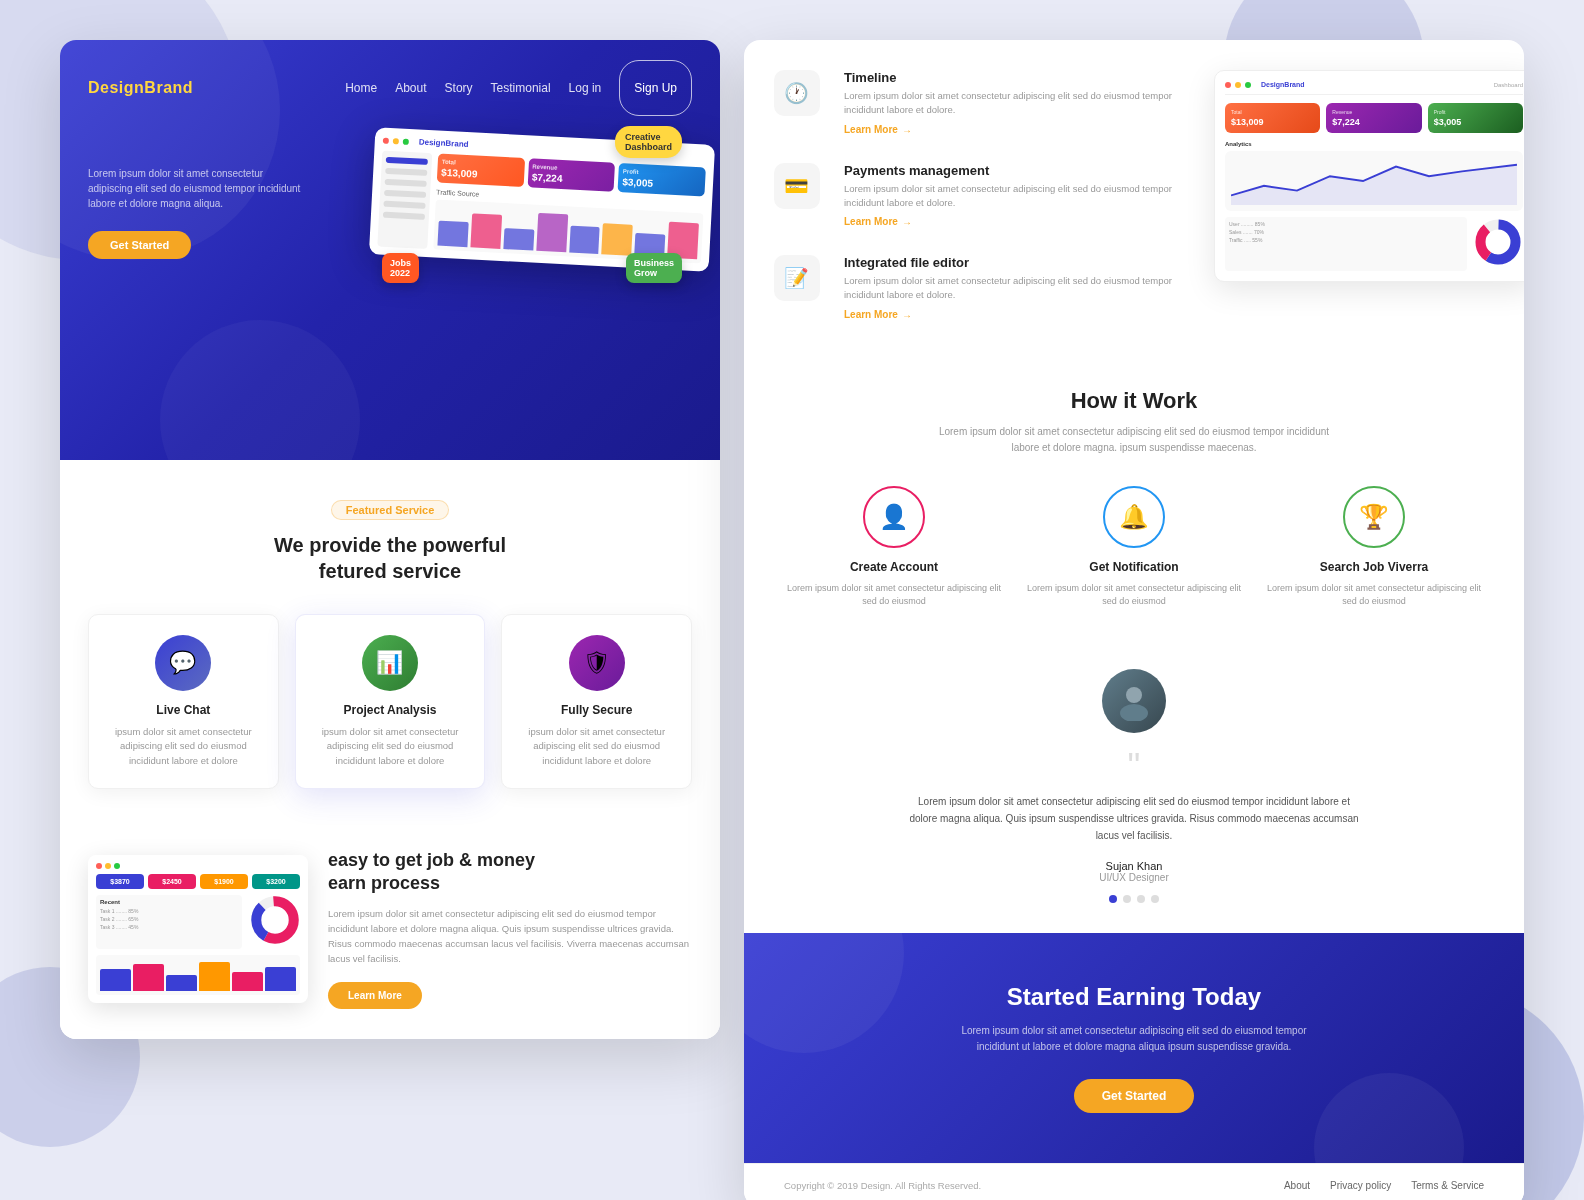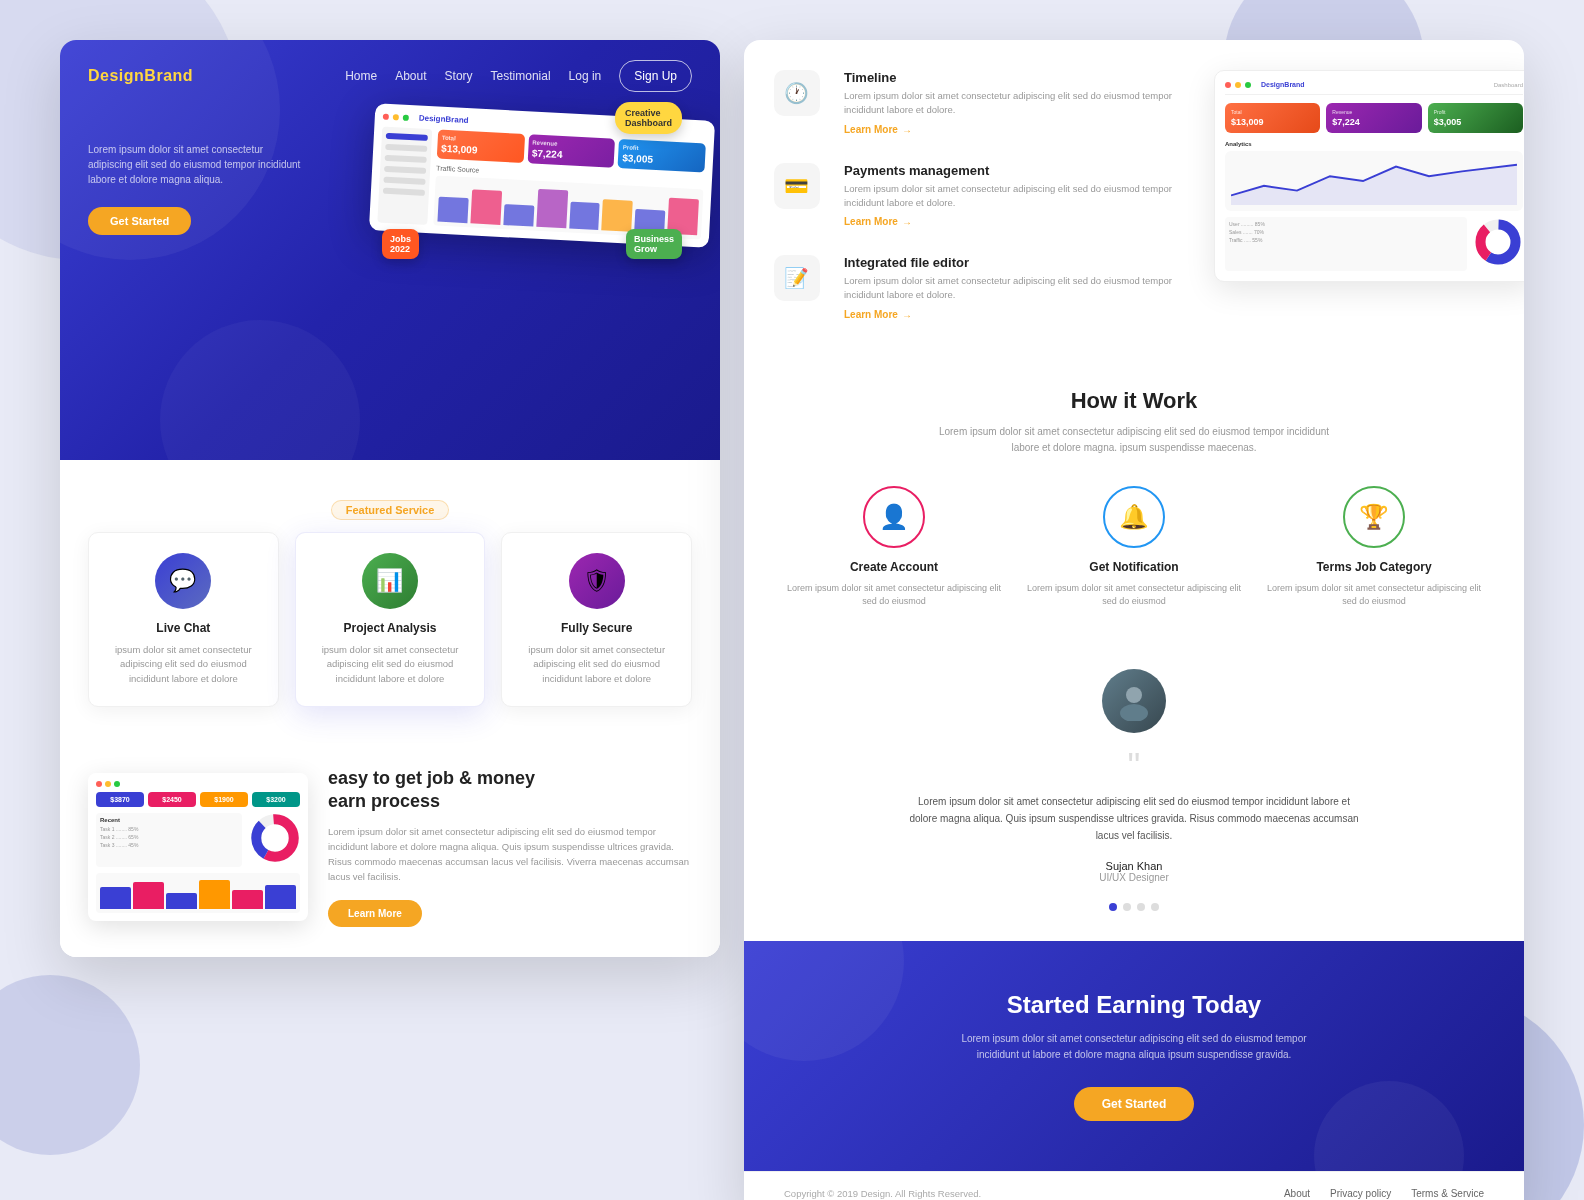--- a/index.html
+++ b/index.html
@@ -120,21 +120,21 @@
     .nav-btn-login {
       color: rgba(255,255,255,0.85);
       font-size: 12px;
       cursor: pointer;
     }
     .nav-btn-signup {
       background: transparent;
       border: 1.5px solid rgba(255,255,255,0.7);
       color: #fff;
       font-size: 12px;
-      padding: 8px 14px;
+      padding: 20px 14px;
       border-radius: 20px;
       cursor: pointer;
     }
 
     
     .hero-body {
       display: flex;
       padding: 20px 28px 0;
       position: relative;
       z-index: 5;
@@ -564,21 +564,21 @@
       margin: 0 auto 16px;
     }
     .testimonial-name {
       font-size: 11px;
       font-weight: 400;
       color: #222;
     }
     .testimonial-role {
       font-size: 10px;
       color: #999;
-      margin-bottom: 20px;
+      margin-bottom: 12px;
     }
     .dots {
       display: flex;
       gap: 6px;
       justify-content: center;
     }
     .dot-nav {
       width: 8px; height: 8px;
       border-radius: 50%;
       background: #ddd;
@@ -736,20 +736,24 @@
           </div>
           <div class="floating-badge badge-3" style="position:absolute;bottom:-20px;right:10px;background:#4caf50;color:#fff;border-radius:8px;padding:5px 8px;font-size:9px;font-weight:700;box-shadow:0 4px 12px rgba(0,0,0,0.2);">
             Business<br>Grow
           </div>
         </div>
       </div>
     </div>
 
     <div class="featured-section">
       <div class="section-tag">Featured Service</div>
+      <h2 class="section-title">
+        <span>We provide the powerful</span><br>
+        <span>fetured service</span>
+      </h2>
       <div class="services-grid">
         <div class="service-card">
           <div class="service-icon-wrap icon-blue">
             <span style="font-size:22px;">💬</span>
           </div>
           <div class="service-name">Live Chat</div>
           <div class="service-desc">ipsum dolor sit amet consectetur adipiscing elit sed do eiusmod incididunt labore et dolore</div>
         </div>
         <div class="service-card highlighted">
           <div class="service-icon-wrap icon-green">
@@ -932,21 +936,21 @@
           <div class="step-icon-wrap si-blue">
             <span>🔔</span>
           </div>
           <div class="step-name">Get Notification</div>
           <div class="step-desc">Lorem ipsum dolor sit amet consectetur adipiscing elit sed do eiusmod</div>
         </div>
         <div class="how-step">
           <div class="step-icon-wrap si-green">
             <span>🏆</span>
           </div>
-          <div class="step-name">Terms Job Category</div>
+          <div class="step-name">Search Job Viverra</div>
           <div class="step-desc">Lorem ipsum dolor sit amet consectetur adipiscing elit sed do eiusmod</div>
         </div>
       </div>
     </div>
 
     <div class="testimonial-section">
       <div class="testimonial-avatar">
 
         <svg width="40" height="40" viewBox="0 0 40 40">
           <circle cx="20" cy="14" r="8" fill="#90a4ae"></circle>

